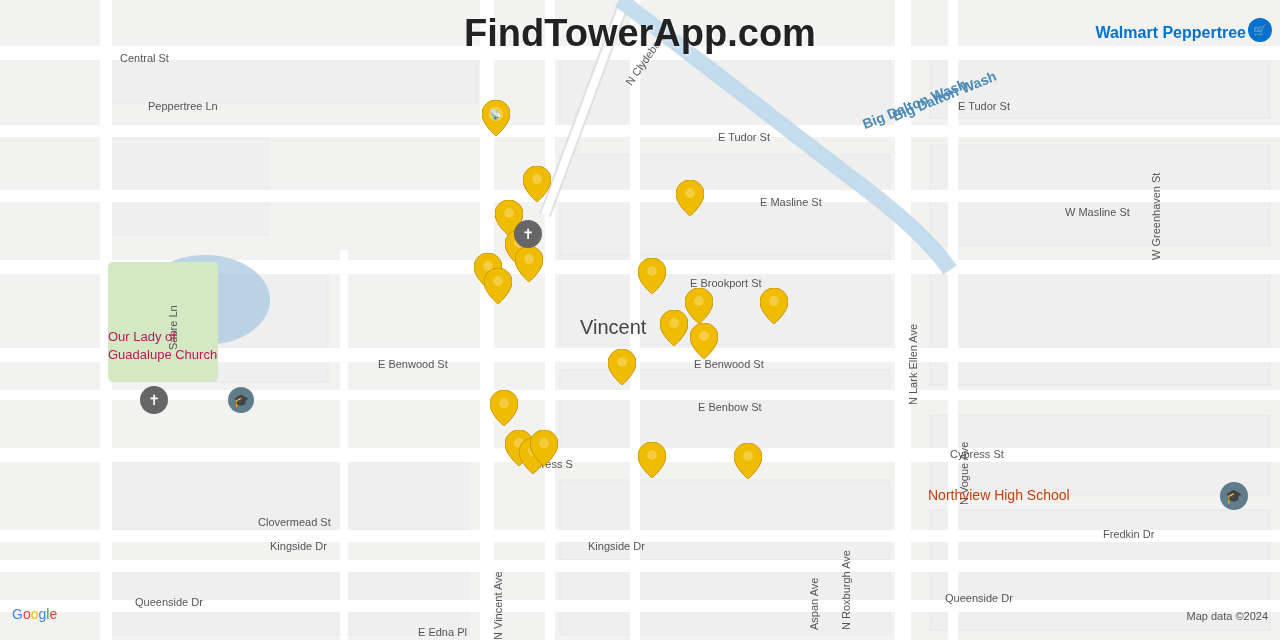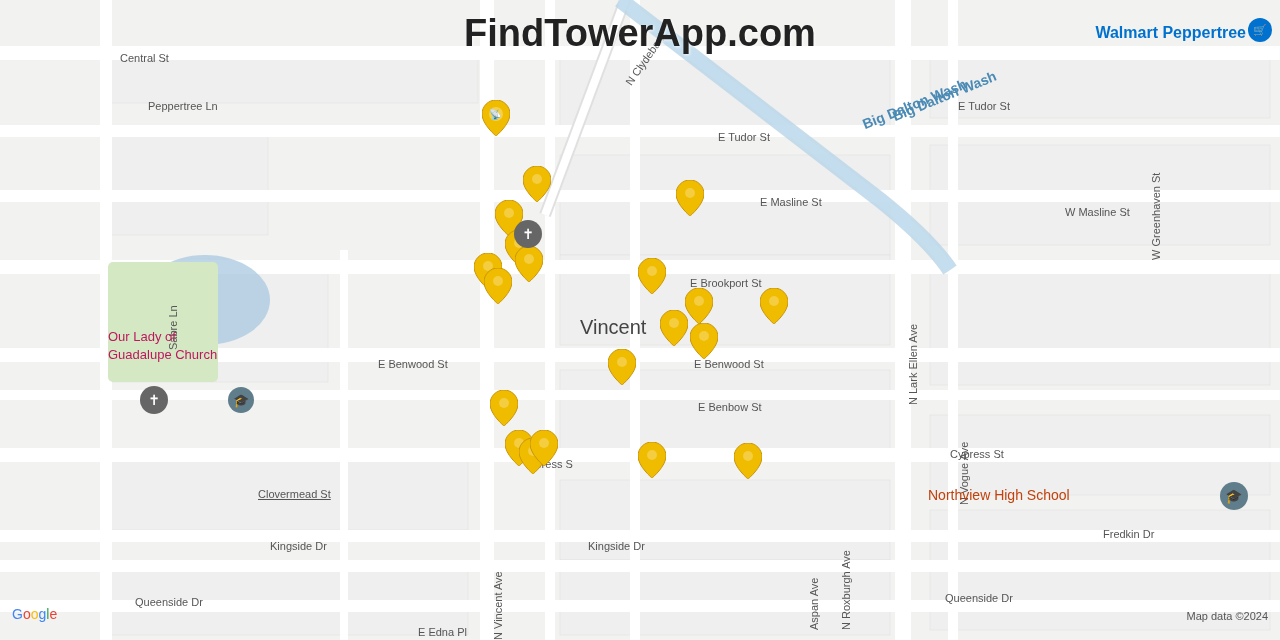--- a/index.html
+++ b/index.html
@@ -184,21 +184,21 @@
   <span class="hroad-label" style="top:131px;left:718px;">E Tudor St</span>
   <span class="hroad-label" style="top:100px;left:958px;">E Tudor St</span>
   <span class="hroad-label" style="top:196px;left:760px;text-align:center;">E Masline St</span>
   <span class="hroad-label" style="top:206px;left:1065px;">W Masline St</span>
   <span class="hroad-label" style="top:277px;left:690px;">E Brookport St</span>
   <span class="hroad-label" style="top:358px;left:378px;">E Benwood St</span>
   <span class="hroad-label" style="top:358px;left:694px;">E Benwood St</span>
   <span class="hroad-label" style="top:401px;left:698px;">E Benbow St</span>
   <span class="hroad-label" style="top:448px;left:950px;">Cypress St</span>
   <span class="hroad-label" style="top:458px;left:530px;">ypress S</span>
-  <span class="hroad-label" style="top:488px;left:258px;text-decoration:underline;">Clovermead St</span>
+  <span class="hroad-label" style="top:516px;left:258px;">Clovermead St</span>
   <span class="hroad-label" style="top:540px;left:270px;">Kingside Dr</span>
   <span class="hroad-label" style="top:540px;left:588px;">Kingside Dr</span>
   <span class="hroad-label" style="top:596px;left:135px;">Queenside Dr</span>
   <span class="hroad-label" style="top:592px;left:945px;">Queenside Dr</span>
   <span class="hroad-label" style="top:626px;left:418px;">E Edna Pl</span>
   <span class="hroad-label" style="top:528px;left:1103px;">Fredkin Dr</span>
 
   <span class="vroad-label" style="top:150px;left:167px;height:200px;">Sabre Ln</span>
   <span class="vroad-label" style="top:155px;left:907px;height:250px;">N Lark Ellen Ave</span>
   <span class="vroad-label" style="top:460px;left:492px;height:180px;">N Vincent Ave</span>

